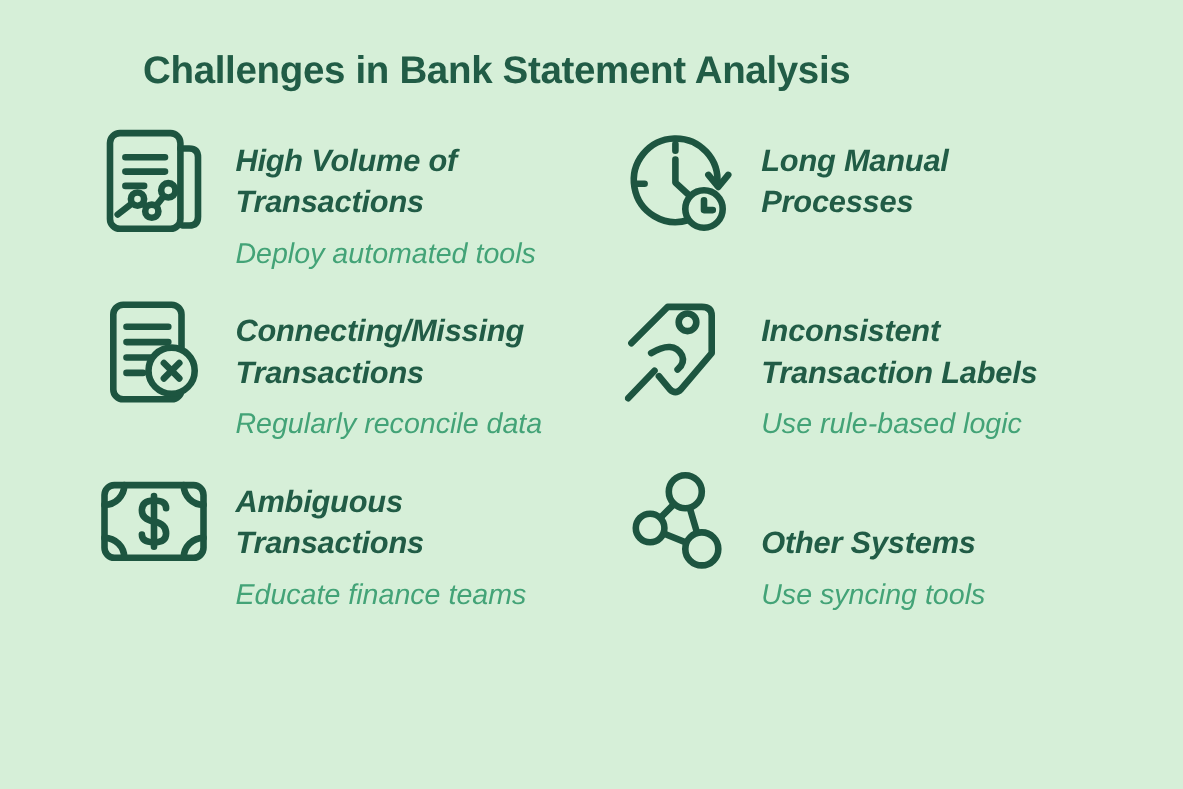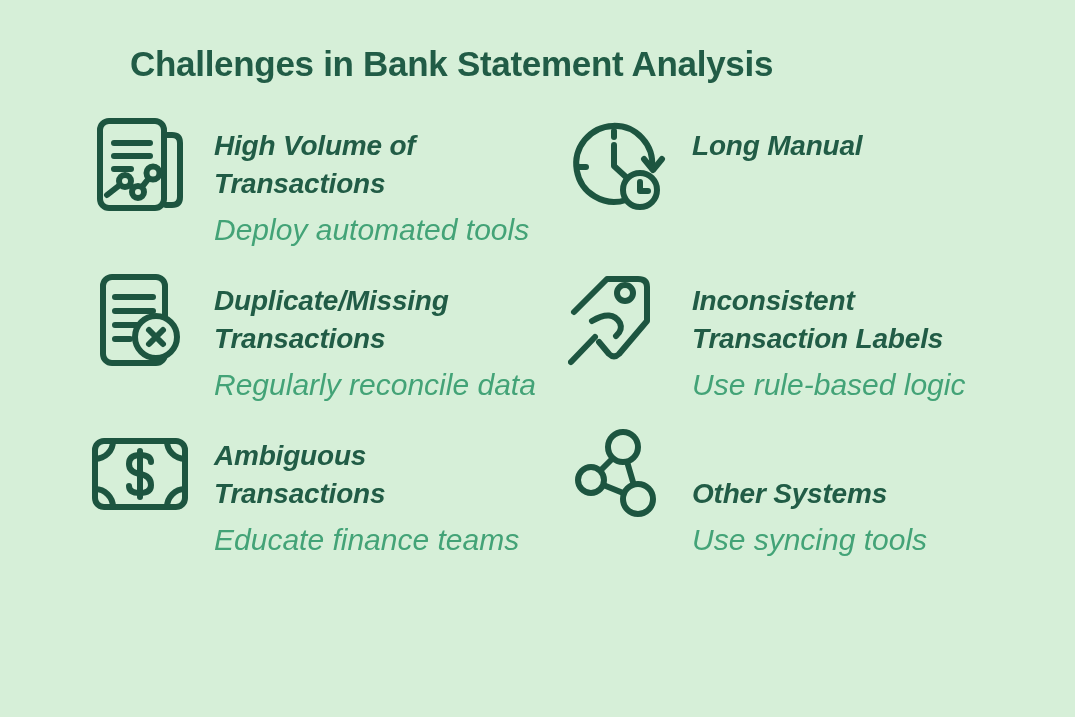--- a/index.html
+++ b/index.html
@@ -54,21 +54,21 @@
   .item-title{
     font-size:28px;
     line-height:38px;
     font-weight:700;
     letter-spacing:-0.2px;
     color:var(--heading);
     padding-top:13px;
     white-space:pre-line;
   }
   .item-tip{
-    font-size:30px;
+    font-size:26px;
     color:var(--accent);
     margin-top:12px;
     line-height:30px;
   }
 </style>
 </head>
 <body>
 
 <div class="canvas">
 
@@ -97,33 +97,33 @@
         <svg viewBox="0 0 100 100">
           <path class="icon-stroke" d="M58 86 A38 38 0 1 1 84 54"></path>
           <path class="icon-stroke" d="M76 45 L85 56 L94 45"></path>
           <path class="icon-stroke" d="M46 17 V23"></path>
           <path class="icon-stroke" d="M11 53 H18"></path>
           <path class="icon-stroke" d="M46 31 V52 L58 63"></path>
           <circle class="icon-stroke icon-fillbg" cx="72" cy="76" r="17"></circle>
           <path class="icon-stroke" d="M72 68 V77 H80"></path>
         </svg>
       </div>
-      <div class="item-title"><span>Long Manual</span><br></div>
+      <div class="item-title"><span>Long Manual</span><br><span>Processes</span></div>
     </div>
 
     <div class="item">
       <div class="icon-box">
         <svg viewBox="0 0 100 100">
           <rect class="icon-stroke" x="13" y="8" width="62" height="86" rx="9"></rect>
           <path class="icon-stroke" d="M25 28 H63 M25 42 H63 M25 56 H48 M25 70 H40"></path>
           <circle class="icon-stroke icon-fillbg" cx="66" cy="68" r="21"></circle>
           <path class="icon-stroke" d="M59 61 L73 75 M73 61 L59 75"></path>
         </svg>
       </div>
-      <div class="item-title"><span>Duplicate/Missing</span><br><span>Transactions</span></div>
+      <div class="item-title"><span>Connecting/Missing</span><br><span>Transactions</span></div>
       <div class="item-tip">Regularly reconcile data</div>
     </div>
 
     <div class="item">
       <div class="icon-box">
         <svg viewBox="0 0 100 100">
           <path class="icon-stroke" d="M6 43 L39 10 H70 Q79 10 79 18 V52 L51 85 Q46 90 41 85 L31 73"></path>
           <circle class="icon-stroke" cx="57" cy="24" r="8"></circle>
           <path class="icon-stroke" d="M24 52 Q44 40 52 54 Q55 61 48 67"></path>
           <path class="icon-stroke" d="M3 93 L27 68"></path>

